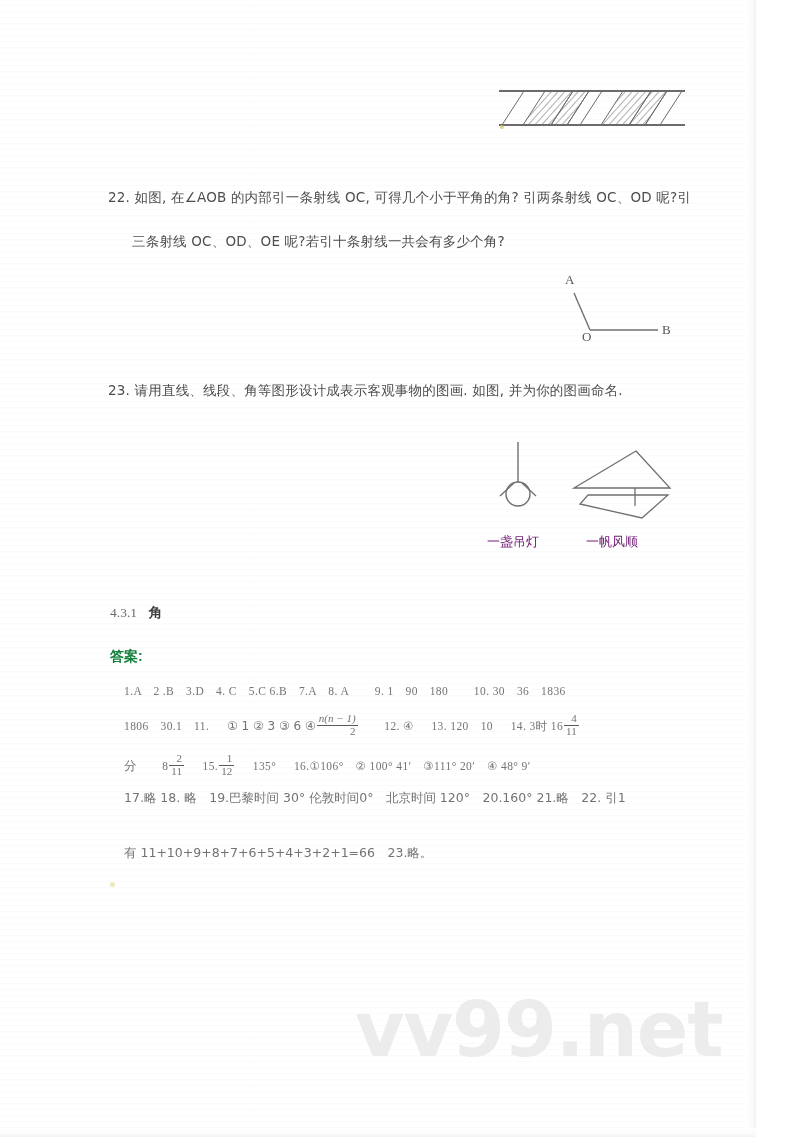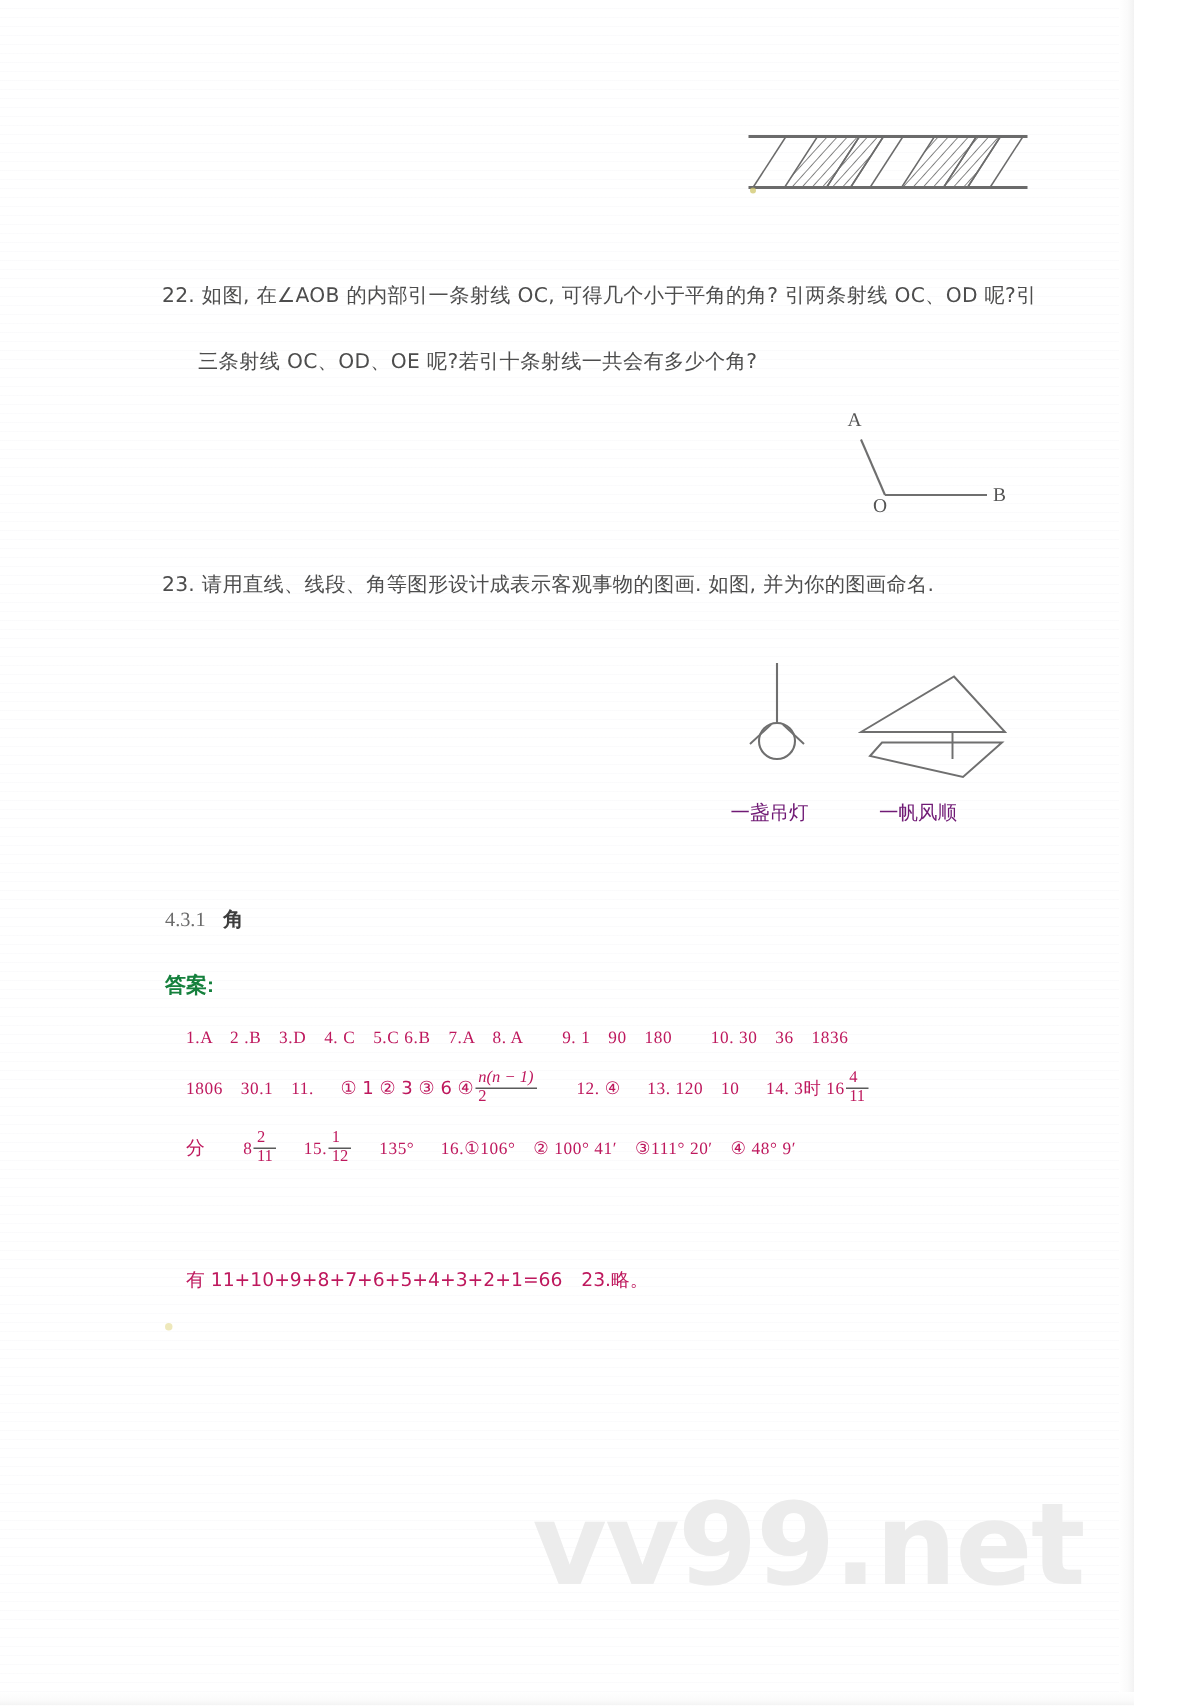--- a/index.html
+++ b/index.html
@@ -165,21 +165,21 @@
     position: absolute;
     left: 110px; top: 648px;
     color: #15803d;
     font-family: Liberation Sans, sans-serif;
     font-size: 14px;
     font-weight: bold;
     white-space: nowrap;
   }
   .ansline {
     position: absolute;
-    color: #be185d;
+    color: #737373;
     font-family: "DejaVu Sans", "Liberation Sans", sans-serif;
     font-size: 12px;
     white-space: nowrap;
     line-height: 16px;
   }
   .ansline .ln {
     font-family: "Liberation Serif", "DejaVu Serif", serif;
     font-size: 11.5px;
     letter-spacing: 0.4px;
   }
@@ -192,21 +192,21 @@
   #ans-l2 { left: 124px; top: 713px; }
   #ans-l3 { left: 124px; top: 753px; }
   #ans-l4 { left: 124px; top: 790px; }
   #ans-l5 { left: 124px; top: 818px; }
   #ans-l6 { left: 124px; top: 845px; }
 
   
   .frac {
     display: inline-block;
     vertical-align: -0.42em;
-    text-align: left;
+    text-align: right;
     font-family: "Liberation Serif", "DejaVu Serif", serif;
     font-size: 11px;
     line-height: 1.08;
     margin: 0 1px;
   }
   .frac .top {
     display: block;
     padding: 0 2px;
     border-bottom: 1px solid #5a5a5a;
   }
@@ -330,20 +330,23 @@
     <span class="sp-l"></span>
     <span class="ln">8</span><span class="frac"><span class="top">2</span><span class="bot">11</span></span>
     <span class="sp"></span>
     <span class="ln">15.</span><span class="frac"><span class="top">1</span><span class="bot">12</span></span>
     <span class="sp"></span>
     <span class="ln">135°</span>
     <span class="sp"></span>
     <span class="ln">16.①106°　② 100° 41′　③111° 20′　④ 48° 9′</span>
   </div>
 
+  <div class="ansline" id="ans-l4">
+    <span class="ch">17.略 18.  略　19.巴黎时间 30°  伦敦时间0°　北京时间 120°　20.160° 21.略　22. 引1</span>
+  </div>
 
 
   <div class="ansline" id="ans-l6">
     <span class="ch">有 11+10+9+8+7+6+5+4+3+2+1=66　23.略。</span>
   </div>
 
   <div id="fig-dot-2"></div>
 
   <div class="watermark">vv99.net</div>
 

